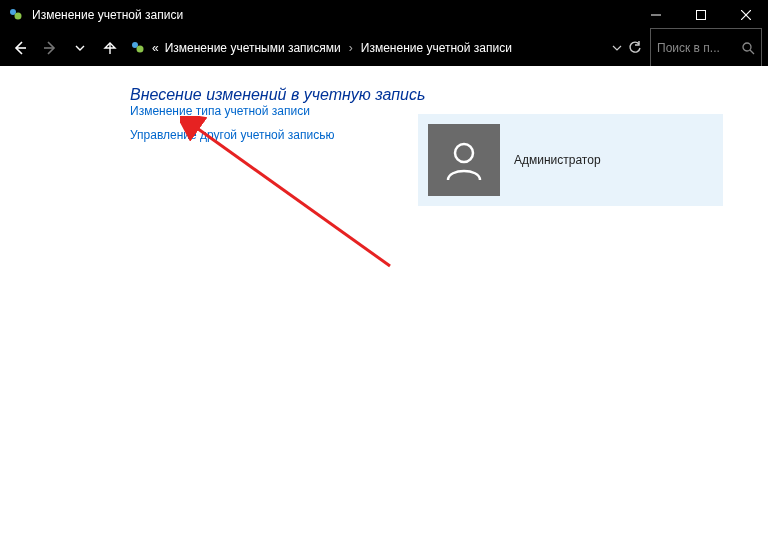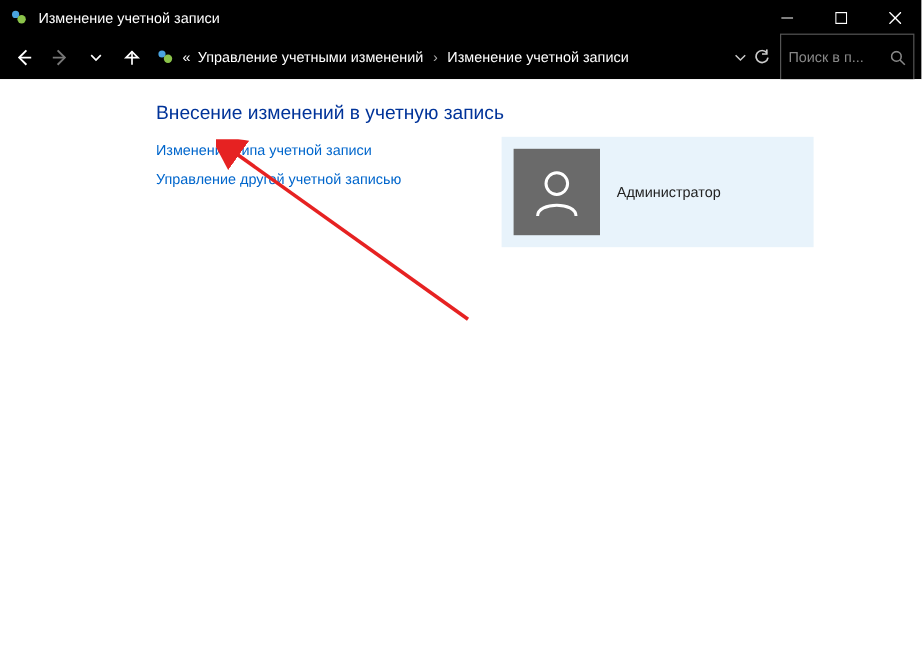--- a/index.html
+++ b/index.html
@@ -70,34 +70,34 @@
   .content {
     background: #fff;
     padding: 20px 36px 20px 130px;
     position: relative;
     height: calc(100% - 66px);
   }
   h1.page-title {
     color: #003399;
     font-weight: 400;
     font-size: 16px;
-    margin-bottom: 14px;
+    font-style: italic;
   }
   .links a {
     display: block;
     color: #0066cc;
     font-size: 12px;
     text-decoration: none;
     margin-bottom: 10px;
   }
   .account-card {
     position: absolute;
     top: 48px;
     left: 418px;
-    width: 260px;
+    width: 305px;
     background: #e8f3fb;
     padding: 10px;
     display: flex;
     align-items: center;
     gap: 14px;
   }
   .avatar {
     width: 72px; height: 72px;
     background: #6a6a6a;
     display: flex; align-items: center; justify-content: center;
@@ -166,21 +166,21 @@
       </svg>
   </div>
   <div class="breadcrumb">
     <span class="bc-icon">
       <svg width="16" height="16" viewBox="0 0 16 16">
         <circle cx="5" cy="5" r="3" fill="#4aa3df"></circle>
         <circle cx="10" cy="9" r="3.5" fill="#8bc34a"></circle>
       </svg>
     </span>
     <span class="bc-item">«</span>
-    <span class="bc-item">Управление учетными изменений</span>
+    <span class="bc-item">Изменение учетными записями</span>
     <span class="bc-sep">›</span>
     <span class="bc-item">Изменение учетной записи</span>
   </div>
   <div class="refresh-area">
     <svg width="10" height="10" viewBox="0 0 10 10">
         <path d="M1 3 L5 7 L9 3" fill="none" stroke="#ccc" stroke-width="1.2"></path>
       </svg>
     <svg width="14" height="14" viewBox="0 0 14 14">
         <path d="M11 3 A5 5 0 1 0 12 7" fill="none" stroke="#ccc" stroke-width="1.4"></path>
         <path d="M11 0 L11 4 L7 4" fill="none" stroke="#ccc" stroke-width="1.4"></path>

